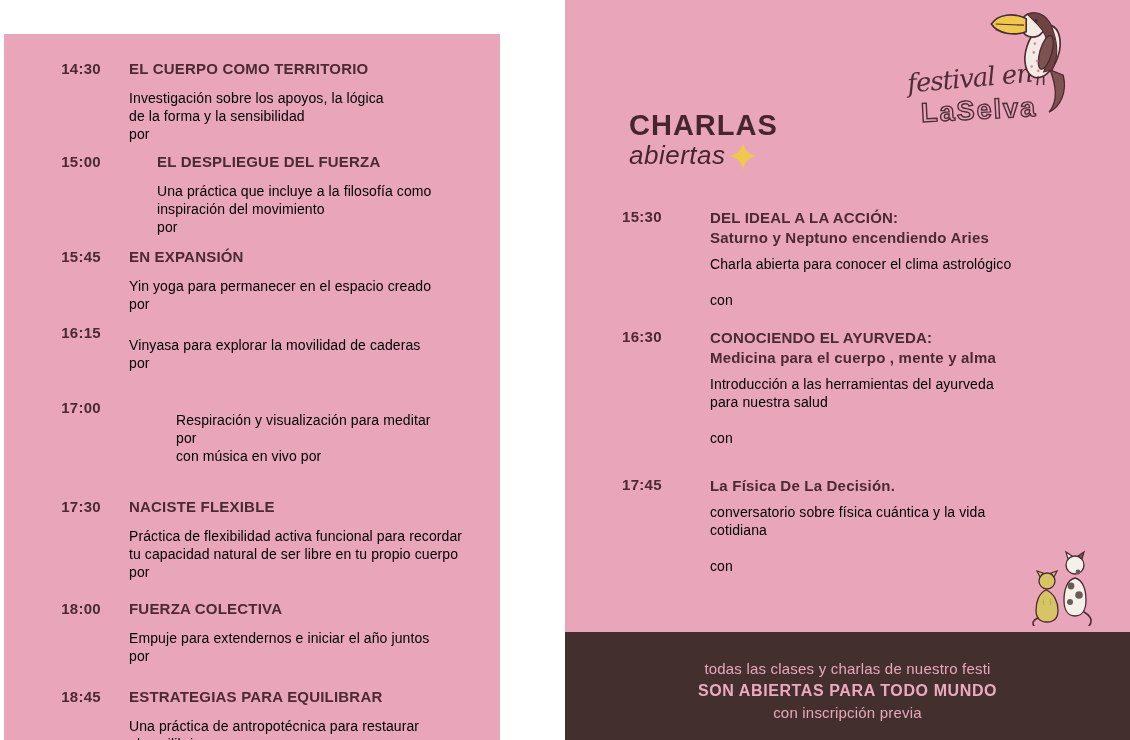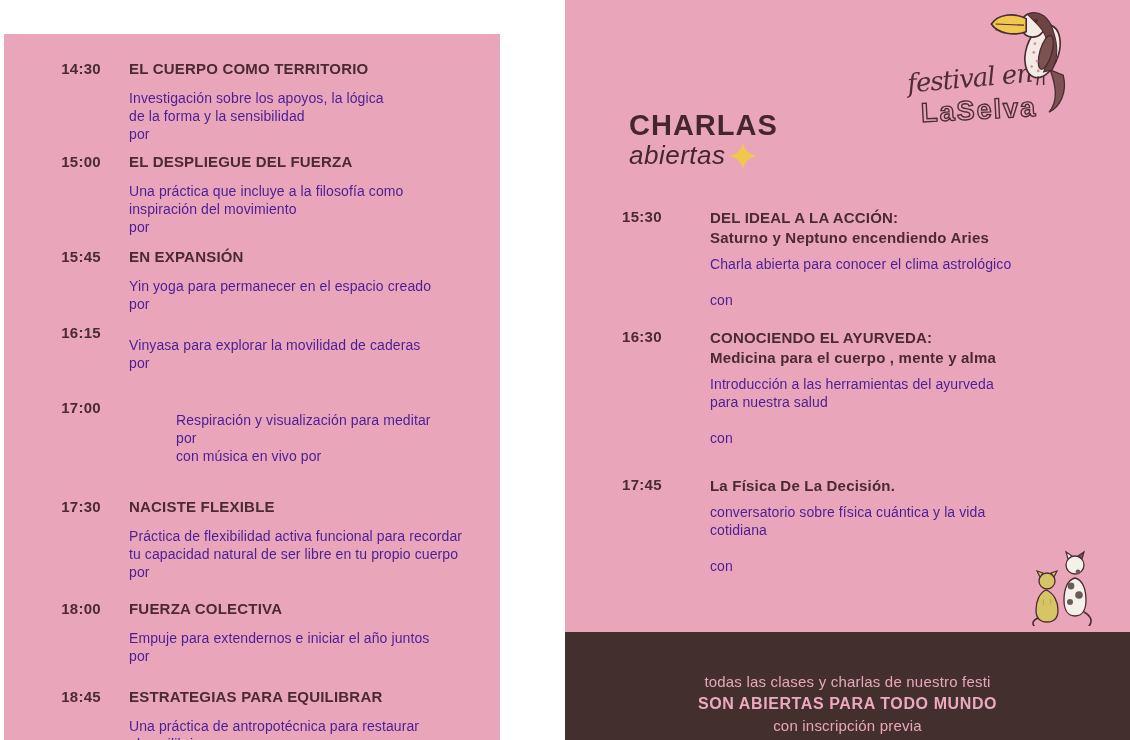--- a/index.html
+++ b/index.html
@@ -29,24 +29,24 @@
   }
   .entry .content { margin-left: 125px; margin-right: 14px; }
   .entry .title {
     font-weight: bold; font-size: 15px; line-height: 17px;
     color: #4b2a34; letter-spacing: .2px;
     white-space: pre-line;
   }
   .entry .desc {
     margin-top: 12px;
     font-size: 14px; line-height: 18px;
-    color: #4c1d95; letter-spacing: .1px;
+    color: #000000; letter-spacing: .1px;
     white-space: pre-line;
   }
-  .e1 { top: 26px; }  .e2 { top: 119px; } .e3 { top: 214px; } .e4 { top: 290px; }
+  .e1 { top: 26px; }  .e2 { top: 119px; padding-left: 28px; } .e3 { top: 214px; } .e4 { top: 290px; }
   .e5 { top: 365px; padding-left: 47px; } .e6 { top: 464px; } .e7 { top: 566px; } .e8 { top: 654px; }
 
   
   .r-entry .time  { left: 57px; width: 50px; text-align: left; }
   .r-entry .content { margin-left: 145px; margin-right: 18px; }
   .r-entry .title { line-height: 20px; }
   .r-entry .desc  { margin-top: 7px; }
   .r1 { top: 208px; } .r2 { top: 328px; } .r3 { top: 476px; }
 
   .heading { position: absolute; left: 64px; top: 110px; color: #45262e; }
@@ -78,21 +78,21 @@
   }
   .logo .toucan { position: absolute; left: 92px; top: 4px; }
 
   .dogs { position: absolute; left: 466px; top: 550px; }
 
   
   .footer {
     position: absolute; left: 0; top: 632px; width: 565px; height: 108px;
     background: #43302e;
     display: flex; flex-direction: column; align-items: center;
-    justify-content: flex-start; padding-top: 39px;
+    justify-content: flex-start; padding-top: 26px;
     text-align: center; color: #e9a6ba;
   }
   .footer .f1, .footer .f3 { font-size: 15px; line-height: 21px; letter-spacing: .2px; }
   .footer .f2 { font-size: 16px; font-weight: bold; line-height: 23px; letter-spacing: .6px; color: #eda9c0; }
 </style>
 </head>
 <body>
 
 <div class="panel panel-left">
 

